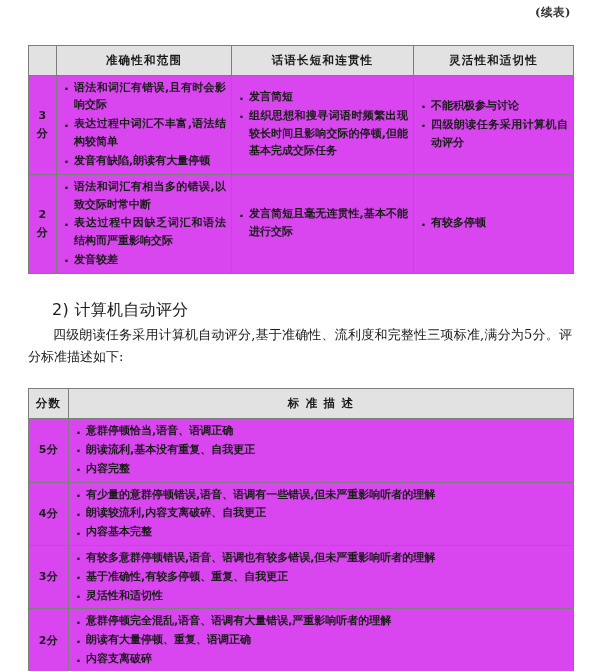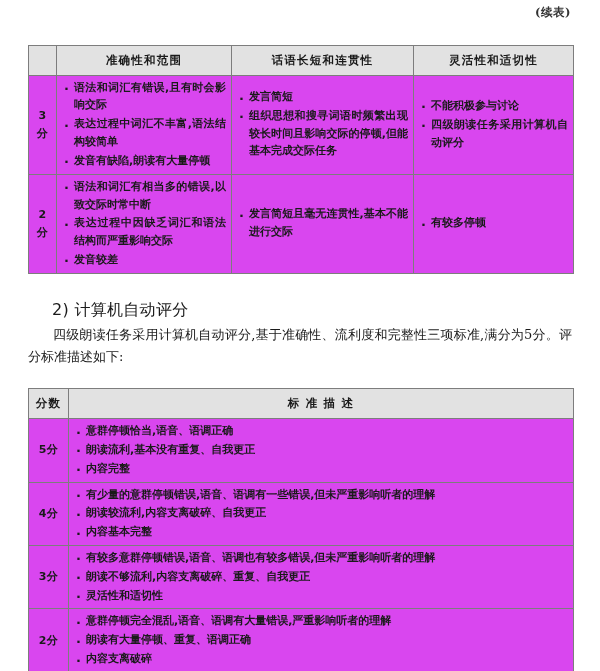--- a/index.html
+++ b/index.html
@@ -238,21 +238,21 @@
             <li>朗读较流利,内容支离破碎、自我更正</li>
             <li>内容基本完整</li>
           </ul>
         </td>
       </tr>
       <tr>
         <td class="score-cell">3分</td>
         <td>
           <ul class="crit">
             <li>有较多意群停顿错误,语音、语调也有较多错误,但未严重影响听者的理解</li>
-            <li>朗读不够流利,内容支离破碎、重复、自我更正</li>
+            <li>基于准确性,有较多停顿、重复、自我更正</li>
             <li>灵活性和适切性</li>
           </ul>
         </td>
       </tr>
       <tr>
         <td class="score-cell">2分</td>
         <td>
           <ul class="crit">
             <li>意群停顿完全混乱,语音、语调有大量错误,严重影响听者的理解</li>
             <li>朗读有大量停顿、重复、语调正确</li>

